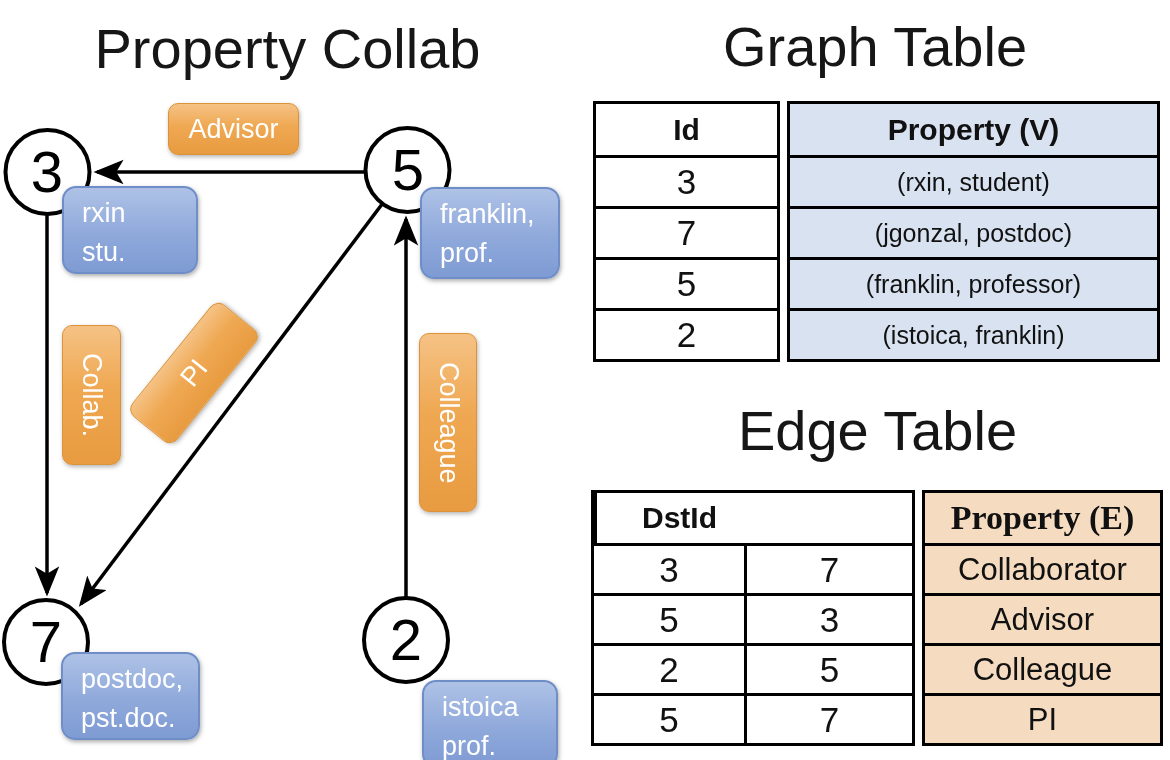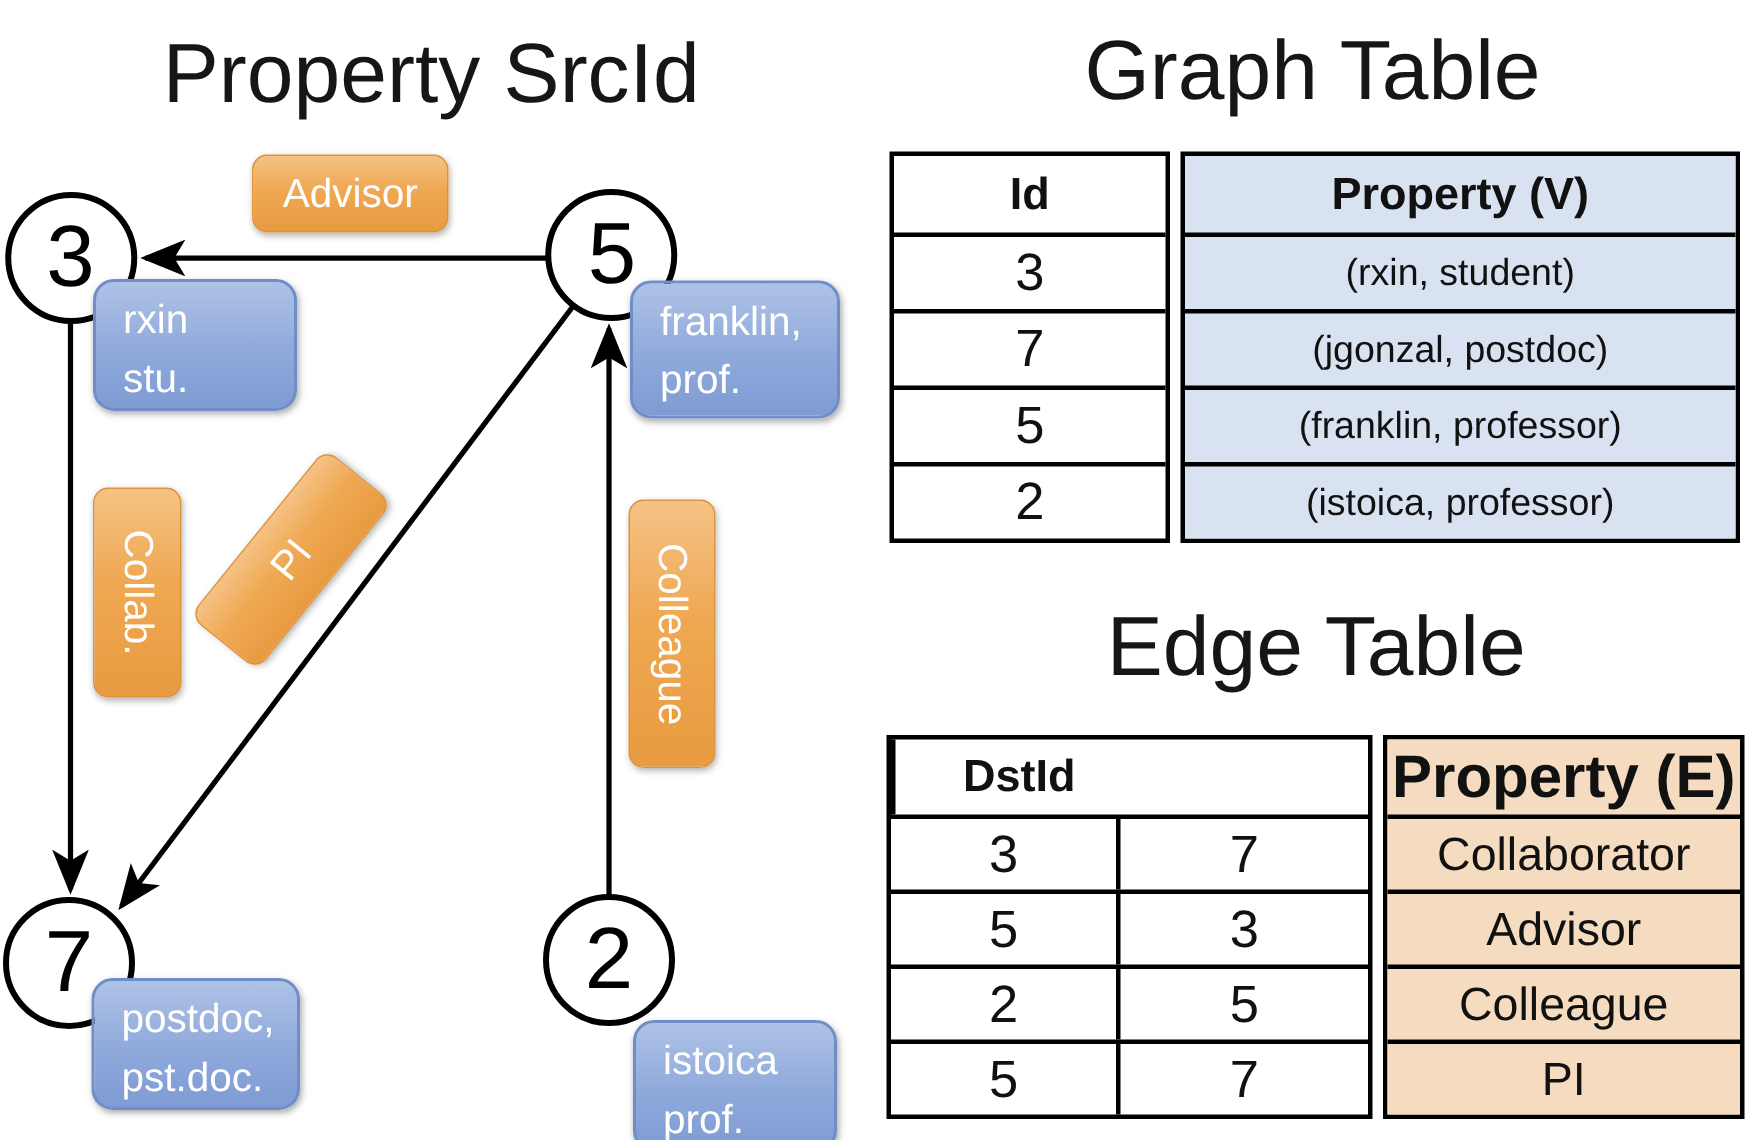--- a/index.html
+++ b/index.html
@@ -47,30 +47,30 @@
   .erow{box-sizing:border-box;height:50px;display:flex;border-top:3px solid #000;}
   .erow:first-child{border-top:none;}
   .ecell{box-sizing:border-box;display:flex;align-items:center;justify-content:center;}
   .ecell.src{width:150px;}
   .ecell.dst{width:168px;border-left:3px solid #000;}
   .erow.h .ecell{font-weight:bold;font-size:30px;}
   .erow.d .ecell{font-size:35px;font-weight:300;}
   .prow{box-sizing:border-box;height:50px;border-top:3px solid #000;
     display:flex;align-items:center;justify-content:center;}
   .prow:first-child{border-top:none;}
-  .prow.h{font-weight:bold;font-size:40px;}
+  .prow.h{font-weight:bold;font-size:34px;font-family:Liberation Serif, serif;}
   .prow.d{font-size:31px;font-weight:300;}
   .vd{font-size:25px;font-weight:300;}
 </style>
 </head>
 <body>
 
 <div id="canvas">
 
-  <div class="big-title" style="left:0;top:16px;width:575px;">Property SrcId</div>
+  <div class="big-title" style="left:0;top:16px;width:575px;">Property Collab</div>
 
   <svg id="graph-svg" width="1170" height="760" viewBox="0 0 1170 760">
     <defs>
       <marker id="arrow" markerWidth="10" markerHeight="8" refX="7.6" refY="3.5" orient="auto" markerUnits="strokeWidth">
         <path d="M0,0 L8.6,3.5 L0,7 L2.1,3.5 Z" fill="#000"></path>
       </marker>
     </defs>
 
     <line x1="407" y1="172" x2="97" y2="172" stroke="#000" stroke-width="3.5" marker-end="url(#arrow)"></line>
     <line x1="47" y1="172" x2="47" y2="593" stroke="#000" stroke-width="3.5" marker-end="url(#arrow)"></line>
@@ -118,21 +118,21 @@
     <div class="trow d">7</div>
     <div class="trow d">5</div>
     <div class="trow d">2</div>
   </div>
 
   <div class="ttable" style="left:787px;top:101px;width:373px;">
     <div class="trow h bluebg">Property (V)</div>
     <div class="trow vd bluebg">(rxin, student)</div>
     <div class="trow vd bluebg">(jgonzal, postdoc)</div>
     <div class="trow vd bluebg">(franklin, professor)</div>
-    <div class="trow vd bluebg">(istoica, professor)</div>
+    <div class="trow vd bluebg">(istoica, franklin)</div>
   </div>
 
   <div class="big-title" style="left:580px;top:398px;width:595px;">Edge Table</div>
 
   <div class="ttable" style="left:591px;top:490px;width:324px;">
     <div class="erow h">
       <div class="ecell dst">DstId</div>
     </div>
     <div class="erow d">
       <div class="ecell src">3</div>

